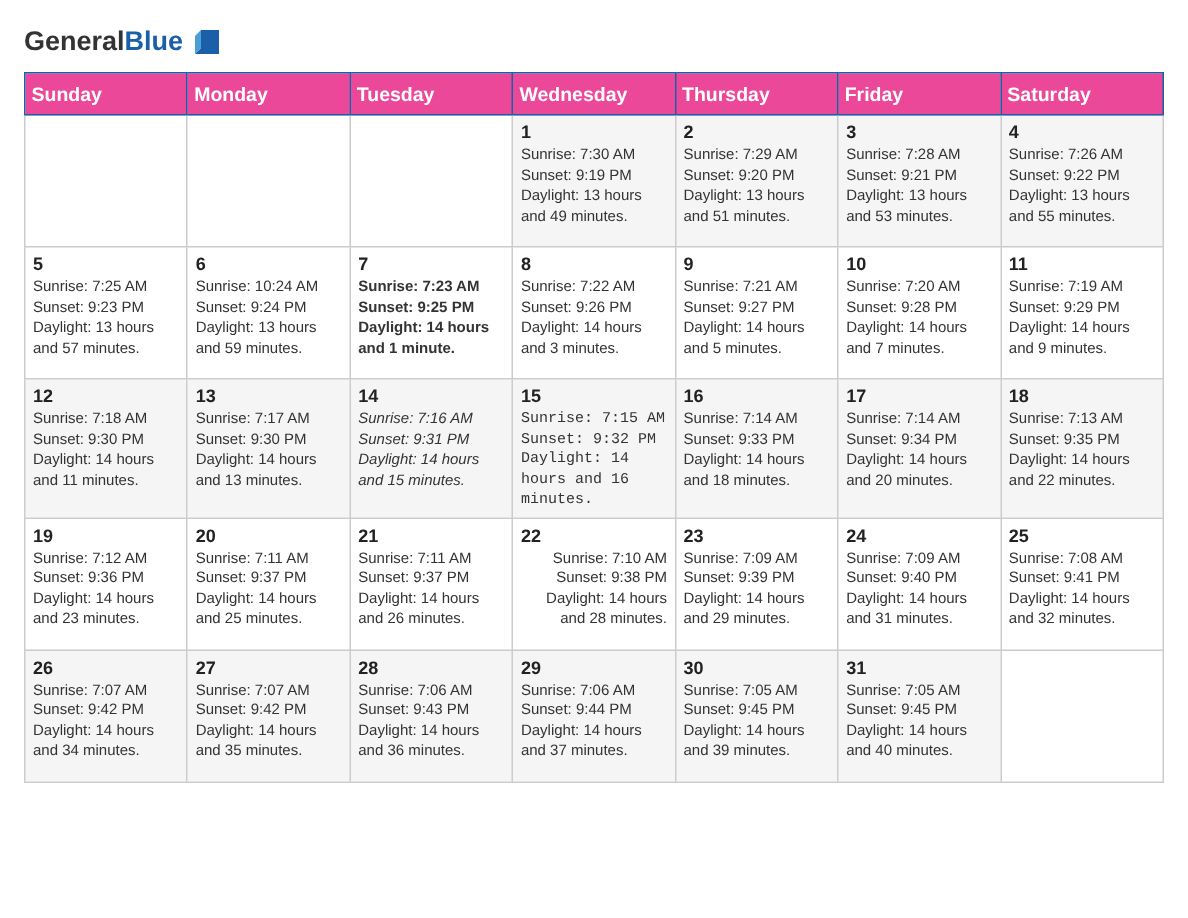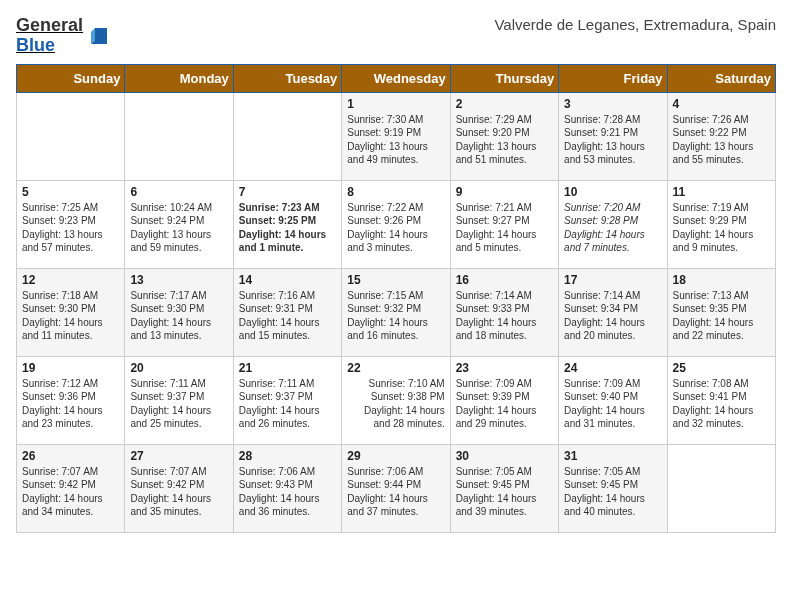--- a/index.html
+++ b/index.html
@@ -15,23 +15,22 @@
       justify-content: space-between;
       align-items: flex-start;
       margin-bottom: 4px;
     }
     .logo {
       display: flex;
       align-items: center;
     }
     .logo-text {
       display: flex;
-      flex-direction: column;
+      flex-direction: row;
       line-height: 1.1;
-      text-decoration: underline;
     }
     .logo-general {
       font-size: 18px;
       font-weight: bold;
       color: #333;
     }
     .logo-blue {
       font-size: 18px;
       font-weight: bold;
       color: #1a5fa8;
@@ -83,40 +82,39 @@
       margin-bottom: 2px;
     }
     .day-detail {
       font-size: 10px;
       line-height: 1.35;
       color: #333;
     }
     tr:nth-child(odd) td { background: #f5f5f5; }
     tr:nth-child(even) td { background: #fff; }
     
-    tr:first-child th { background: #a16207; text-align: right; }
+    tr:first-child th { background: #ec4899; }
     .empty { background: #fff !important; }
   </style>
 </head>
 <body>
 
 <div class="header">
   <div class="logo">
     <div class="logo-text">
       <span class="logo-general">General</span>
       <span class="logo-blue">Blue</span>
     </div>
     <svg class="logo-icon" viewBox="0 0 30 30">
       <polygon points="10,5 25,5 25,20 10,20" fill="#1a5fa8"></polygon>
       <polygon points="10,20 25,20 25,25 5,25" fill="#1a5fa8"></polygon>
       <polygon points="5,25 10,20 10,5 5,10" fill="#4a9fd4"></polygon>
     </svg>
   </div>
   <div class="title-block">
-    <div class="location">Valverde de Leganes, Extremadura, Spain</div>
   </div>
 </div>
 
 <table>
   <thead>
     <tr>
     <th>Sunday</th>
         <th>Monday</th>
         <th>Tuesday</th>
         <th>Wednesday</th>
@@ -181,21 +179,21 @@
 Daylight: 14 hours and 3 minutes.</div>
         </td>
         <td>
           <div class="day-number">9</div>
           <div class="day-detail" style="white-space: pre-line;">Sunrise: 7:21 AM
 Sunset: 9:27 PM
 Daylight: 14 hours and 5 minutes.</div>
         </td>
         <td>
           <div class="day-number">10</div>
-          <div class="day-detail" style="white-space: pre-line; font-style: italic;">Sunrise: 7:20 AM
+          <div class="day-detail" style="white-space: pre-line;">Sunrise: 7:20 AM
 Sunset: 9:28 PM
 Daylight: 14 hours and 7 minutes.</div>
         </td>
         <td>
           <div class="day-number">11</div>
           <div class="day-detail" style="white-space: pre-line;">Sunrise: 7:19 AM
 Sunset: 9:29 PM
 Daylight: 14 hours and 9 minutes.</div>
         </td>
       </tr>
@@ -207,27 +205,27 @@
 Daylight: 14 hours and 11 minutes.</div>
         </td>
         <td>
           <div class="day-number">13</div>
           <div class="day-detail" style="white-space: pre-line;">Sunrise: 7:17 AM
 Sunset: 9:30 PM
 Daylight: 14 hours and 13 minutes.</div>
         </td>
         <td>
           <div class="day-number">14</div>
-          <div class="day-detail" style="white-space: pre-line;">Sunrise: 7:16 AM
+          <div class="day-detail" style="white-space: pre-line; font-style: italic;">Sunrise: 7:16 AM
 Sunset: 9:31 PM
 Daylight: 14 hours and 15 minutes.</div>
         </td>
         <td>
           <div class="day-number">15</div>
-          <div class="day-detail" style="white-space: pre-line;">Sunrise: 7:15 AM
+          <div class="day-detail" style="white-space: pre-line; font-family: Liberation Mono, monospace;">Sunrise: 7:15 AM
 Sunset: 9:32 PM
 Daylight: 14 hours and 16 minutes.</div>
         </td>
         <td>
           <div class="day-number">16</div>
           <div class="day-detail" style="white-space: pre-line;">Sunrise: 7:14 AM
 Sunset: 9:33 PM
 Daylight: 14 hours and 18 minutes.</div>
         </td>
         <td>

